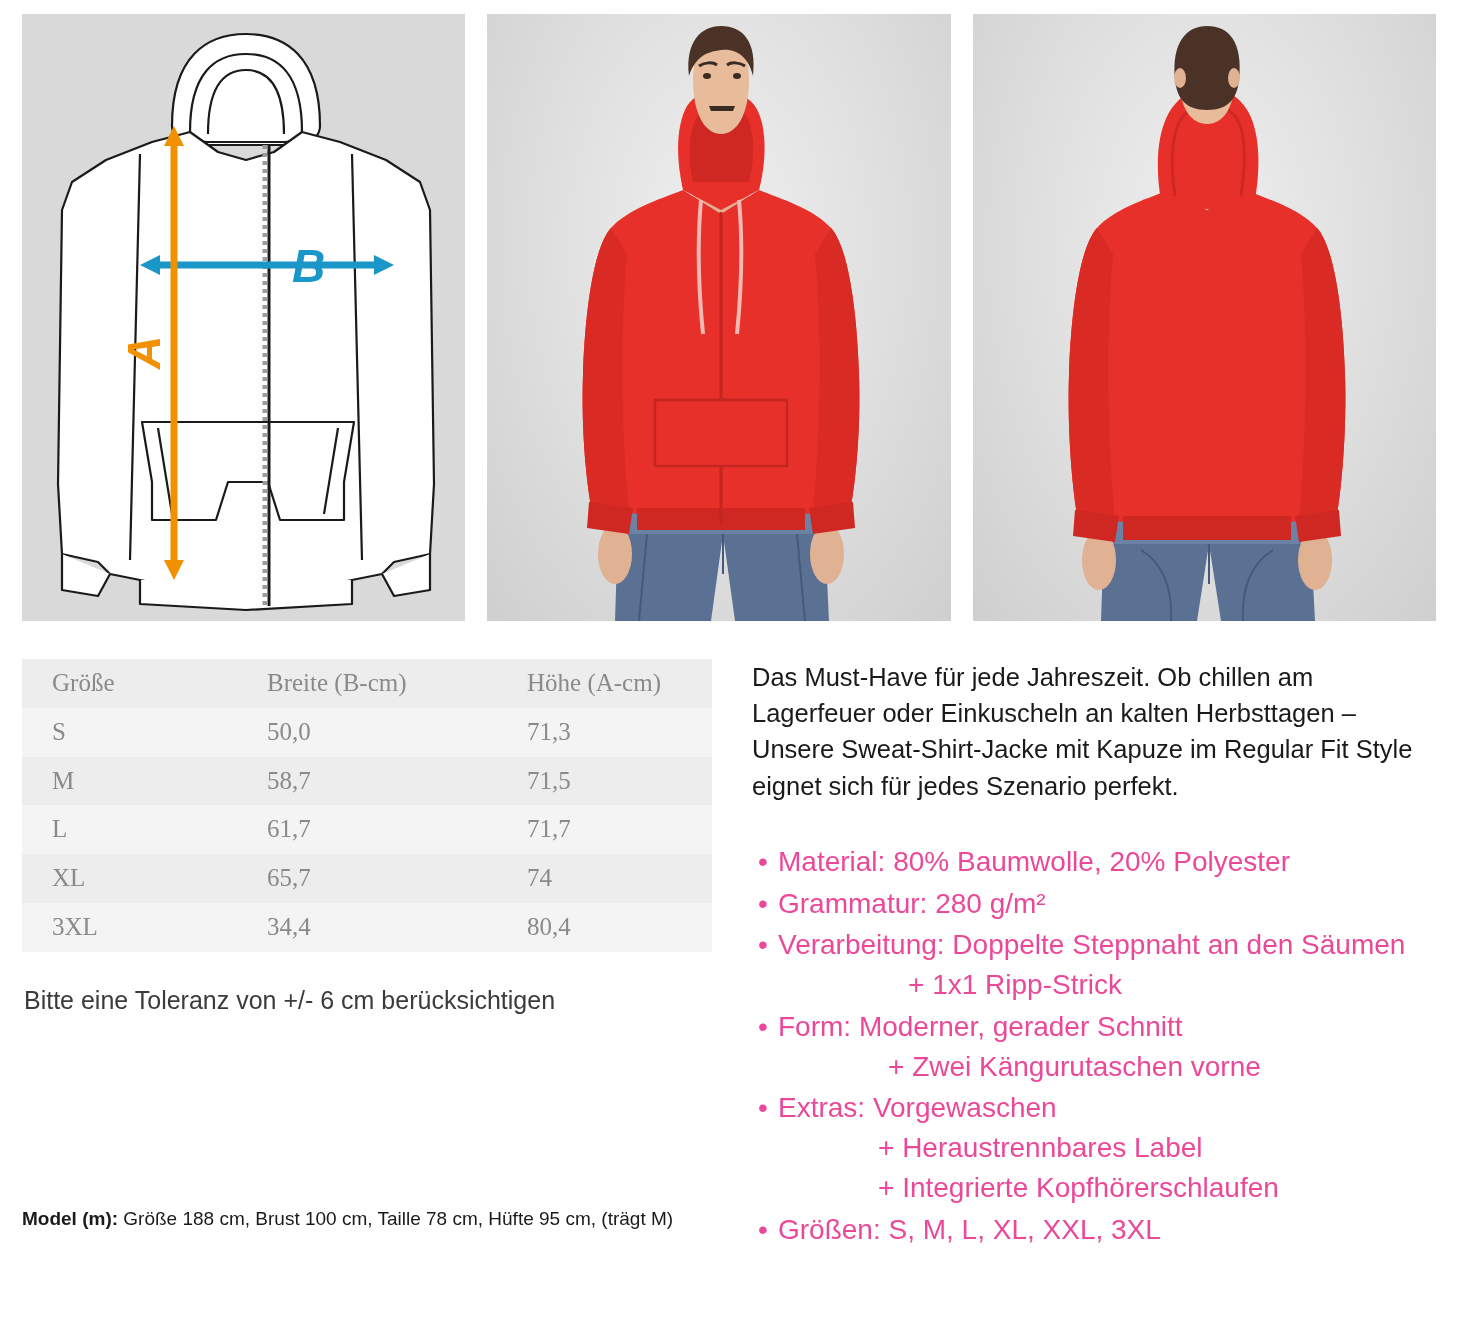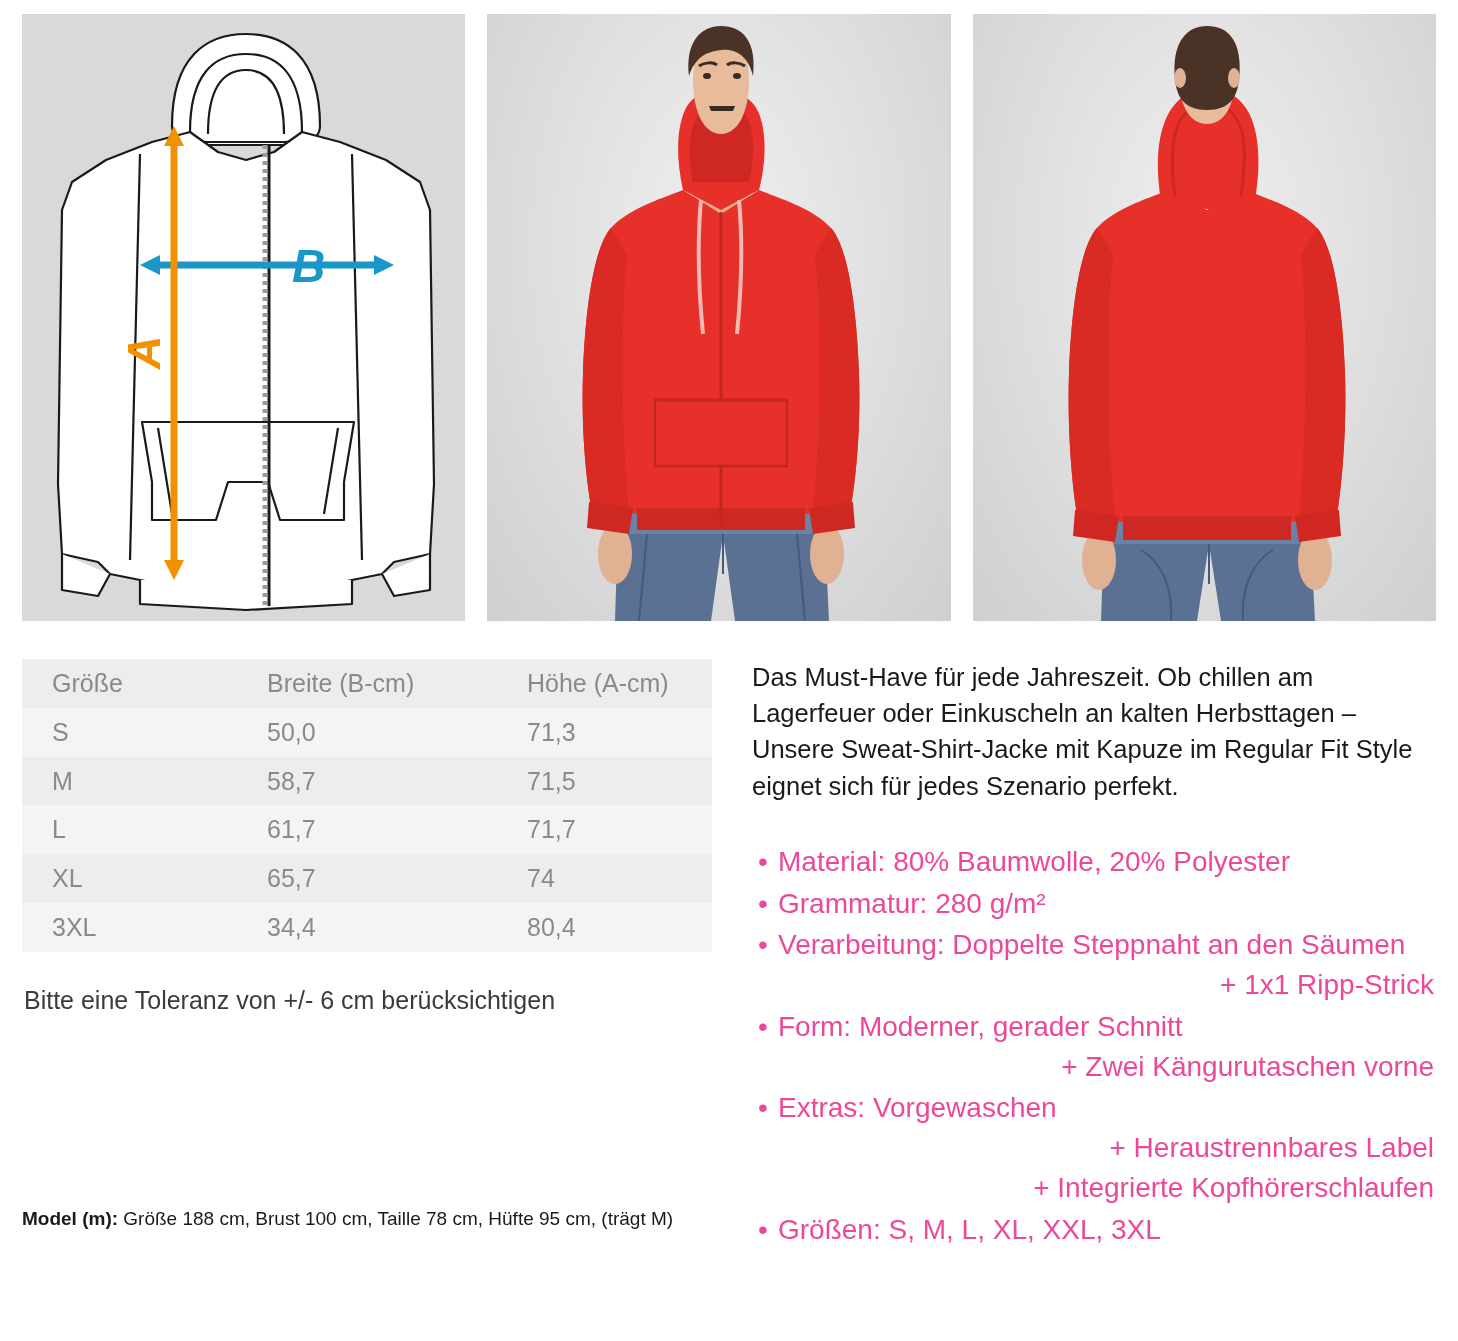--- a/index.html
+++ b/index.html
@@ -53,20 +53,21 @@
     width: 700px;
     padding-left: 18px;
     box-sizing: border-box;
   }
 
   
   table.size-table {
     border-collapse: collapse;
     width: 690px;
     table-layout: fixed;
+    font-family: Liberation Serif, serif;
   }
   table.size-table th,
   table.size-table td {
     text-align: left;
     font-weight: normal;
     color: #8a8a8a;
     font-size: 25px;
     padding: 10px 0 10px 30px;
     line-height: 1.15;
   }
@@ -118,21 +119,20 @@
   }
   ul.features > li::before {
     content: "•";
     position: absolute;
     left: 6px;
     top: 0;
   }
   .sub-plus {
     display: block;
     padding-left: 86px;
-    text-align: right;
   }
   .sub-plus.wide { padding-left: 130px; }
   .sub-plus.w2 { padding-left: 110px; }
   .sub-plus.w3 { padding-left: 100px; }
 </style>
 </head>
 <body>
 
 <div class="images-row">
 

